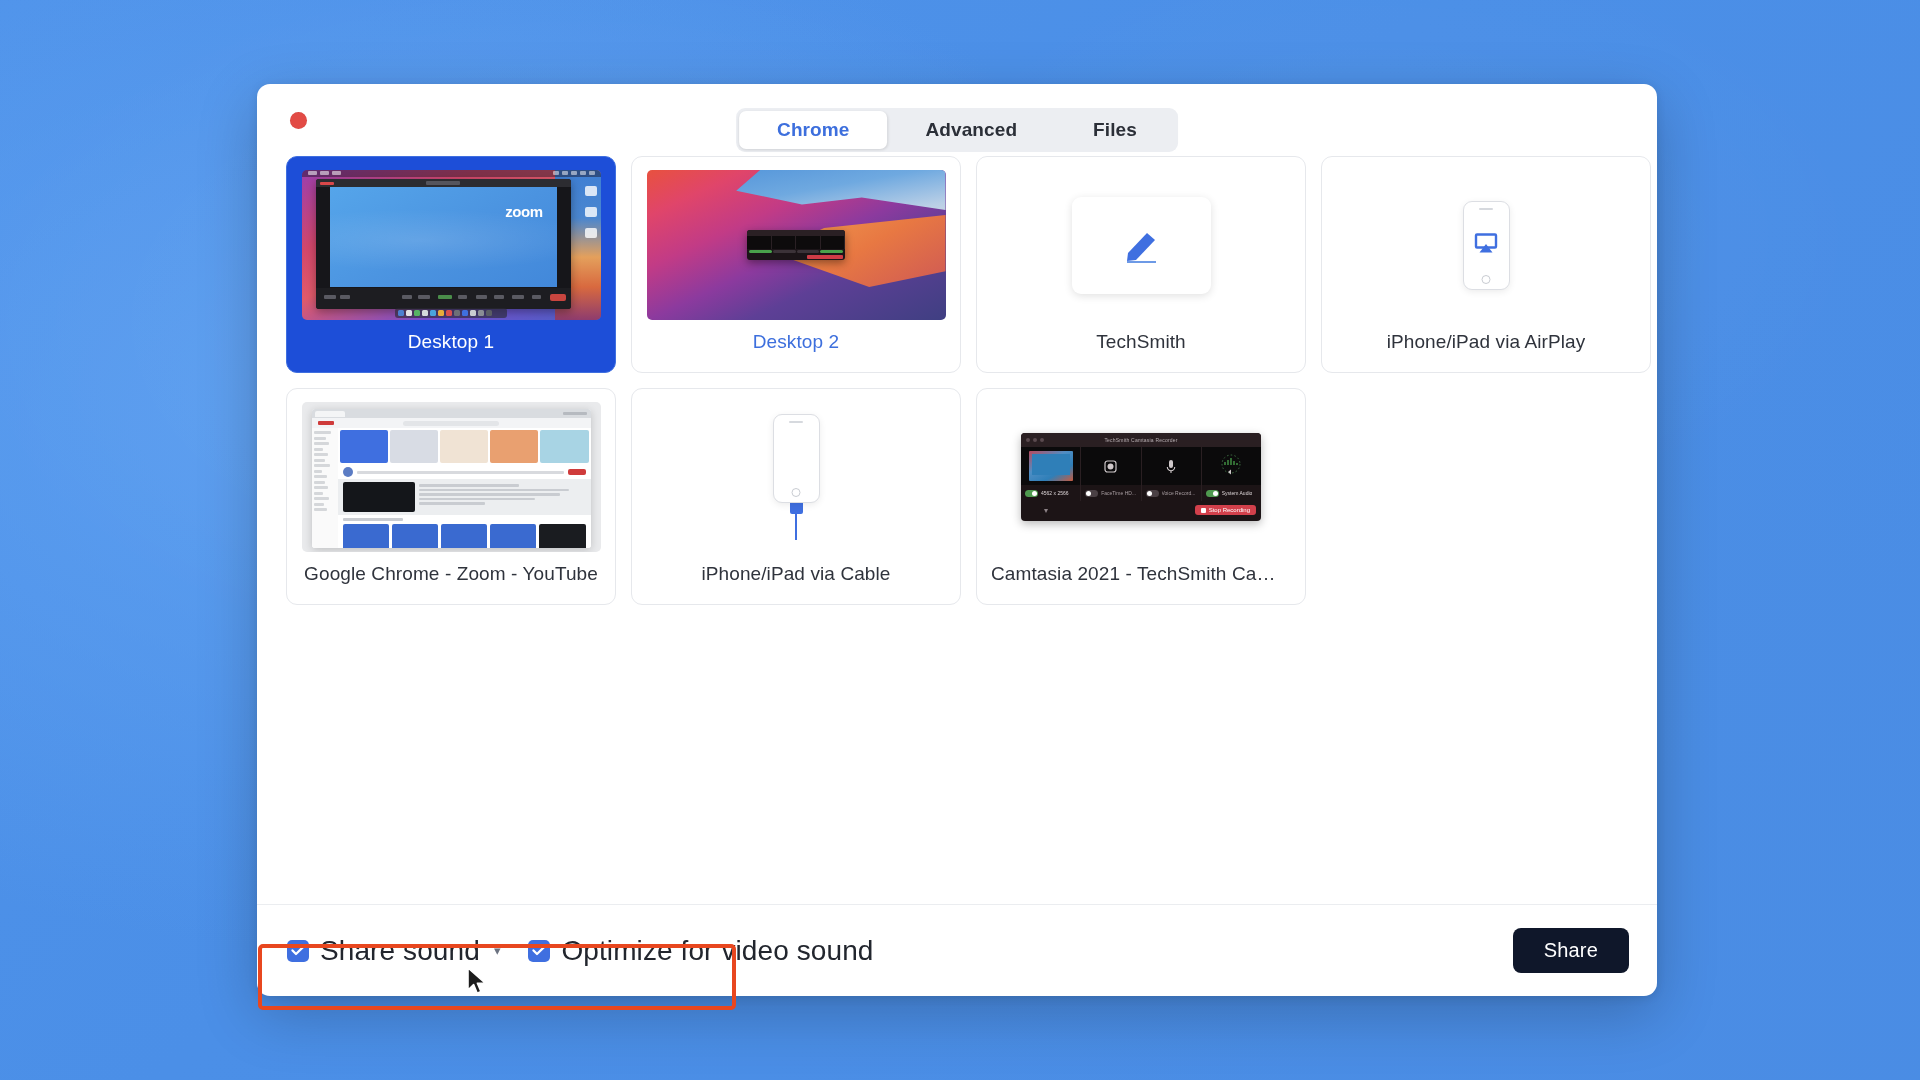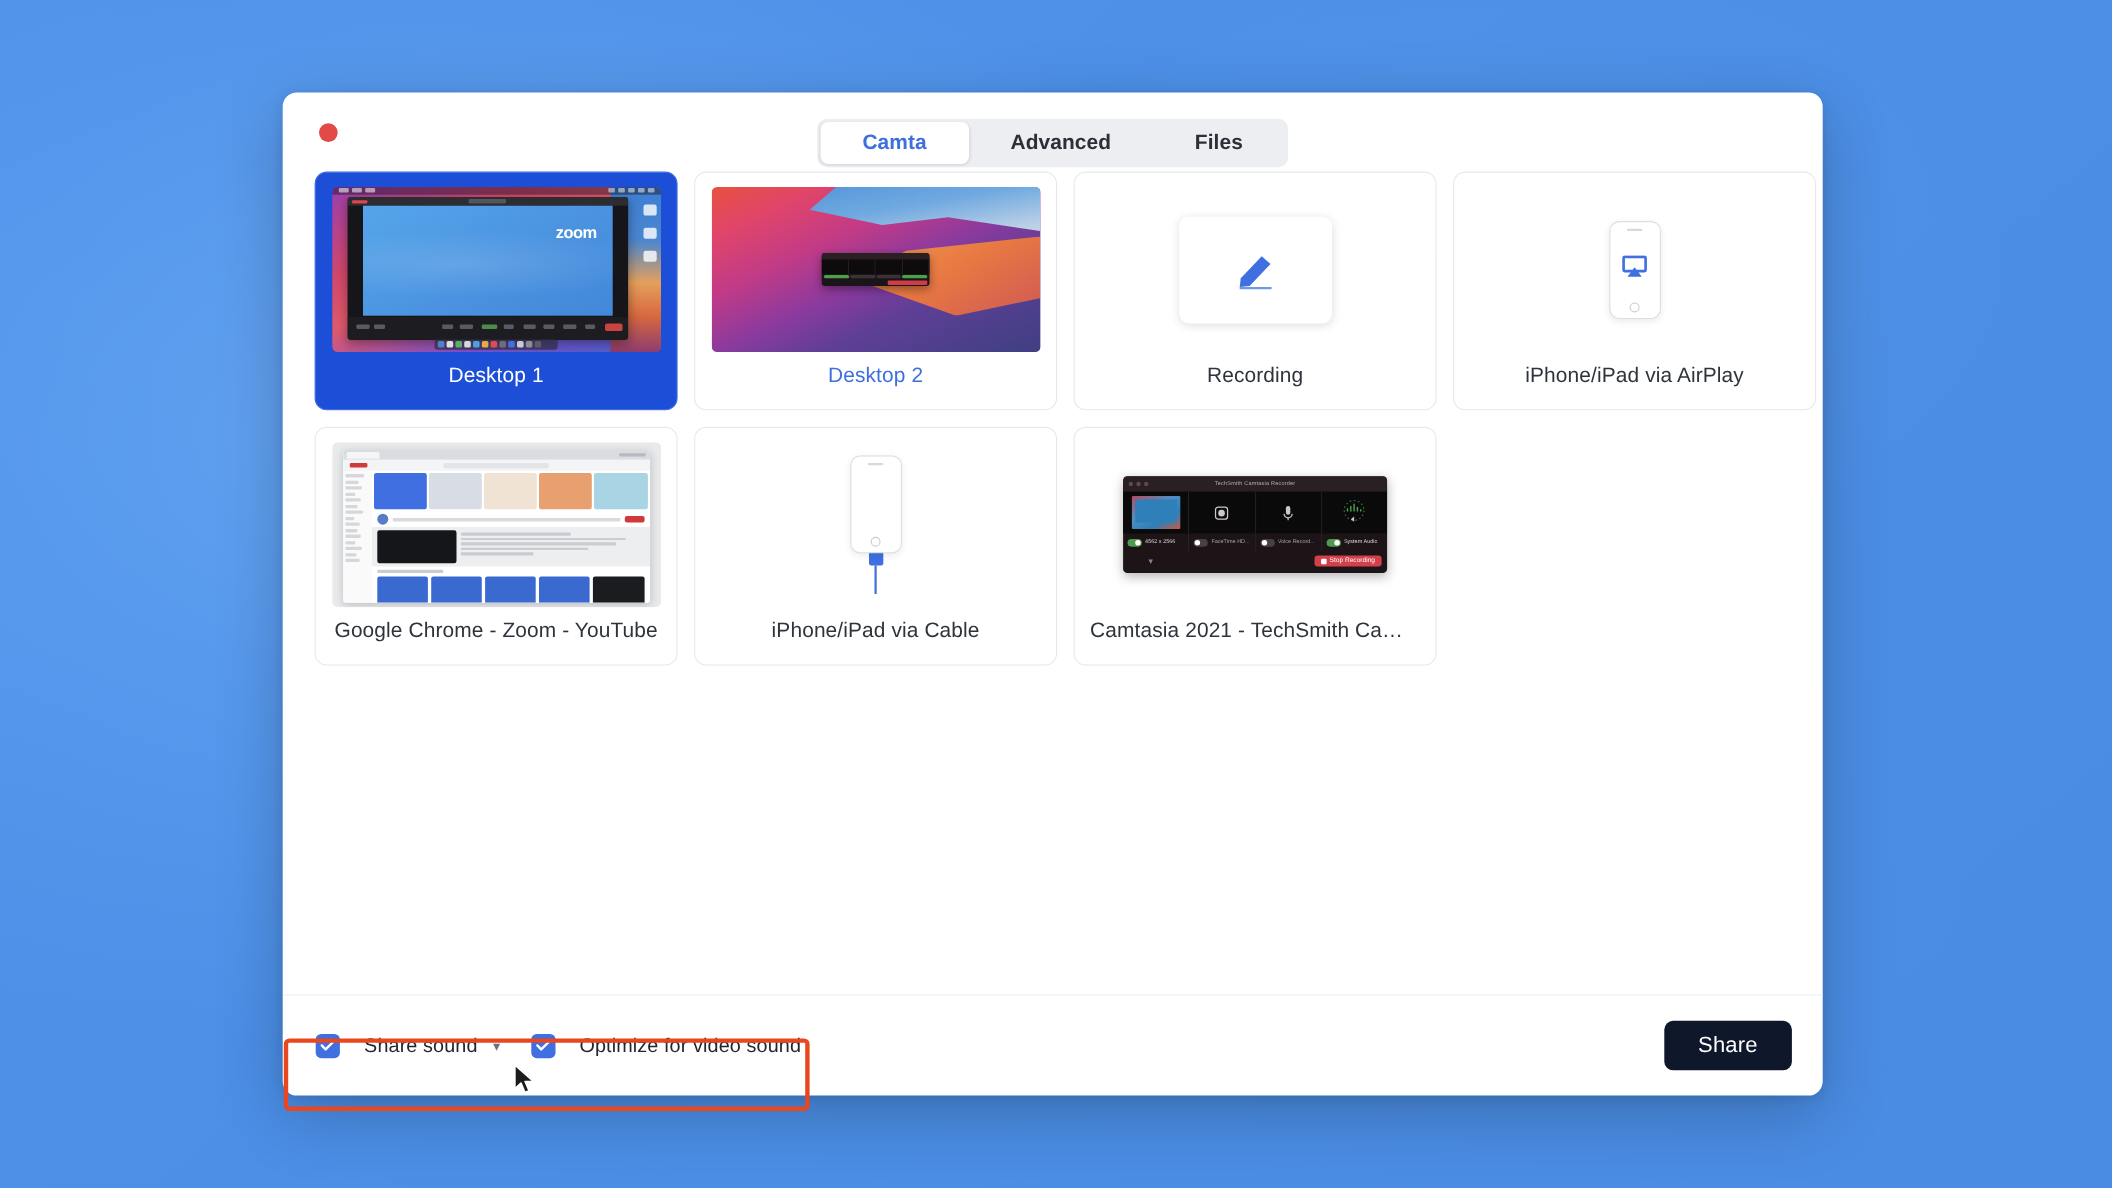--- a/index.html
+++ b/index.html
@@ -222,21 +222,21 @@
     display:flex; align-items:center; justify-content:space-between;
     padding:0 28px 0 30px; position:relative;
   }
   .opts{ display:flex; align-items:center; gap:28px; }
   .opt{ display:flex; align-items:center; gap:11px; cursor:pointer; }
   .cbx{
     width:22px; height:22px; border-radius:5px; background:#3f6fe0;
     display:flex; align-items:center; justify-content:center; flex:0 0 auto;
   }
   .cbx svg{ display:block; }
-  .opt-label{ font-size:18px; color:#22262e; letter-spacing:.1px; white-space:nowrap;margin-left:11px; }
+  .opt-label{ font-size:28px; color:#22262e; letter-spacing:.1px; white-space:nowrap; }
   .chev{ color:#6b7280; font-size:13px; margin-left:3px; }
   .share-btn{
     background:#0f172a; color:#fff; font-size:20px; font-weight:500;
     padding:11px 31px; border-radius:8px; border:none; cursor:pointer; letter-spacing:.2px;
   }
 
   
   .annot{
     position:absolute; left:258px; top:944px; width:478px; height:66px;
     border:4px solid #e8471f; border-radius:5px; pointer-events:none; z-index:50;
@@ -247,21 +247,21 @@
 </head>
 <body>
 
 <div class="bg-swoosh"></div>
 
 <div class="dialog">
 
   <div class="titlebar">
     <div class="close-dot"></div>
     <div class="tabs">
-      <div class="tab active">Camta</div>
+      <div class="tab active">Chrome</div>
       <div class="tab">Advanced</div>
       <div class="tab">Files</div>
     </div>
   </div>
 
   <div class="grid-area">
     <div class="grid">
 
       <div class="tile selected">
         <div class="thumb">
@@ -355,21 +355,21 @@
         <div class="thumb">
           <div class="wb-card">
             <span>
               <svg width="46" height="44" viewBox="0 0 46 44">
                 <path d="M10 32 L29 12 L37 19 L18 39 L9 40 Z" fill="#3f6fe0"></path>
                 <path d="M9 41 H38" stroke="#6d9ae6" stroke-width="2" fill="none"></path>
               </svg>
             </span>
           </div>
         </div>
-        <div class="caption">Recording</div>
+        <div class="caption">TechSmith</div>
       </div>
 
       <div class="tile">
         <div class="thumb">
           <div class="phone">
             <div class="speaker"></div>
             <span>
               <svg width="24" height="21" viewBox="0 0 24 21">
                 <rect x="2" y="1.5" width="20" height="13" rx="1" fill="none" stroke="#3f6fe0" stroke-width="2.4"></rect>
                 <path d="M12 11 L18.5 19.5 H5.5 Z" fill="#3f6fe0"></path>

